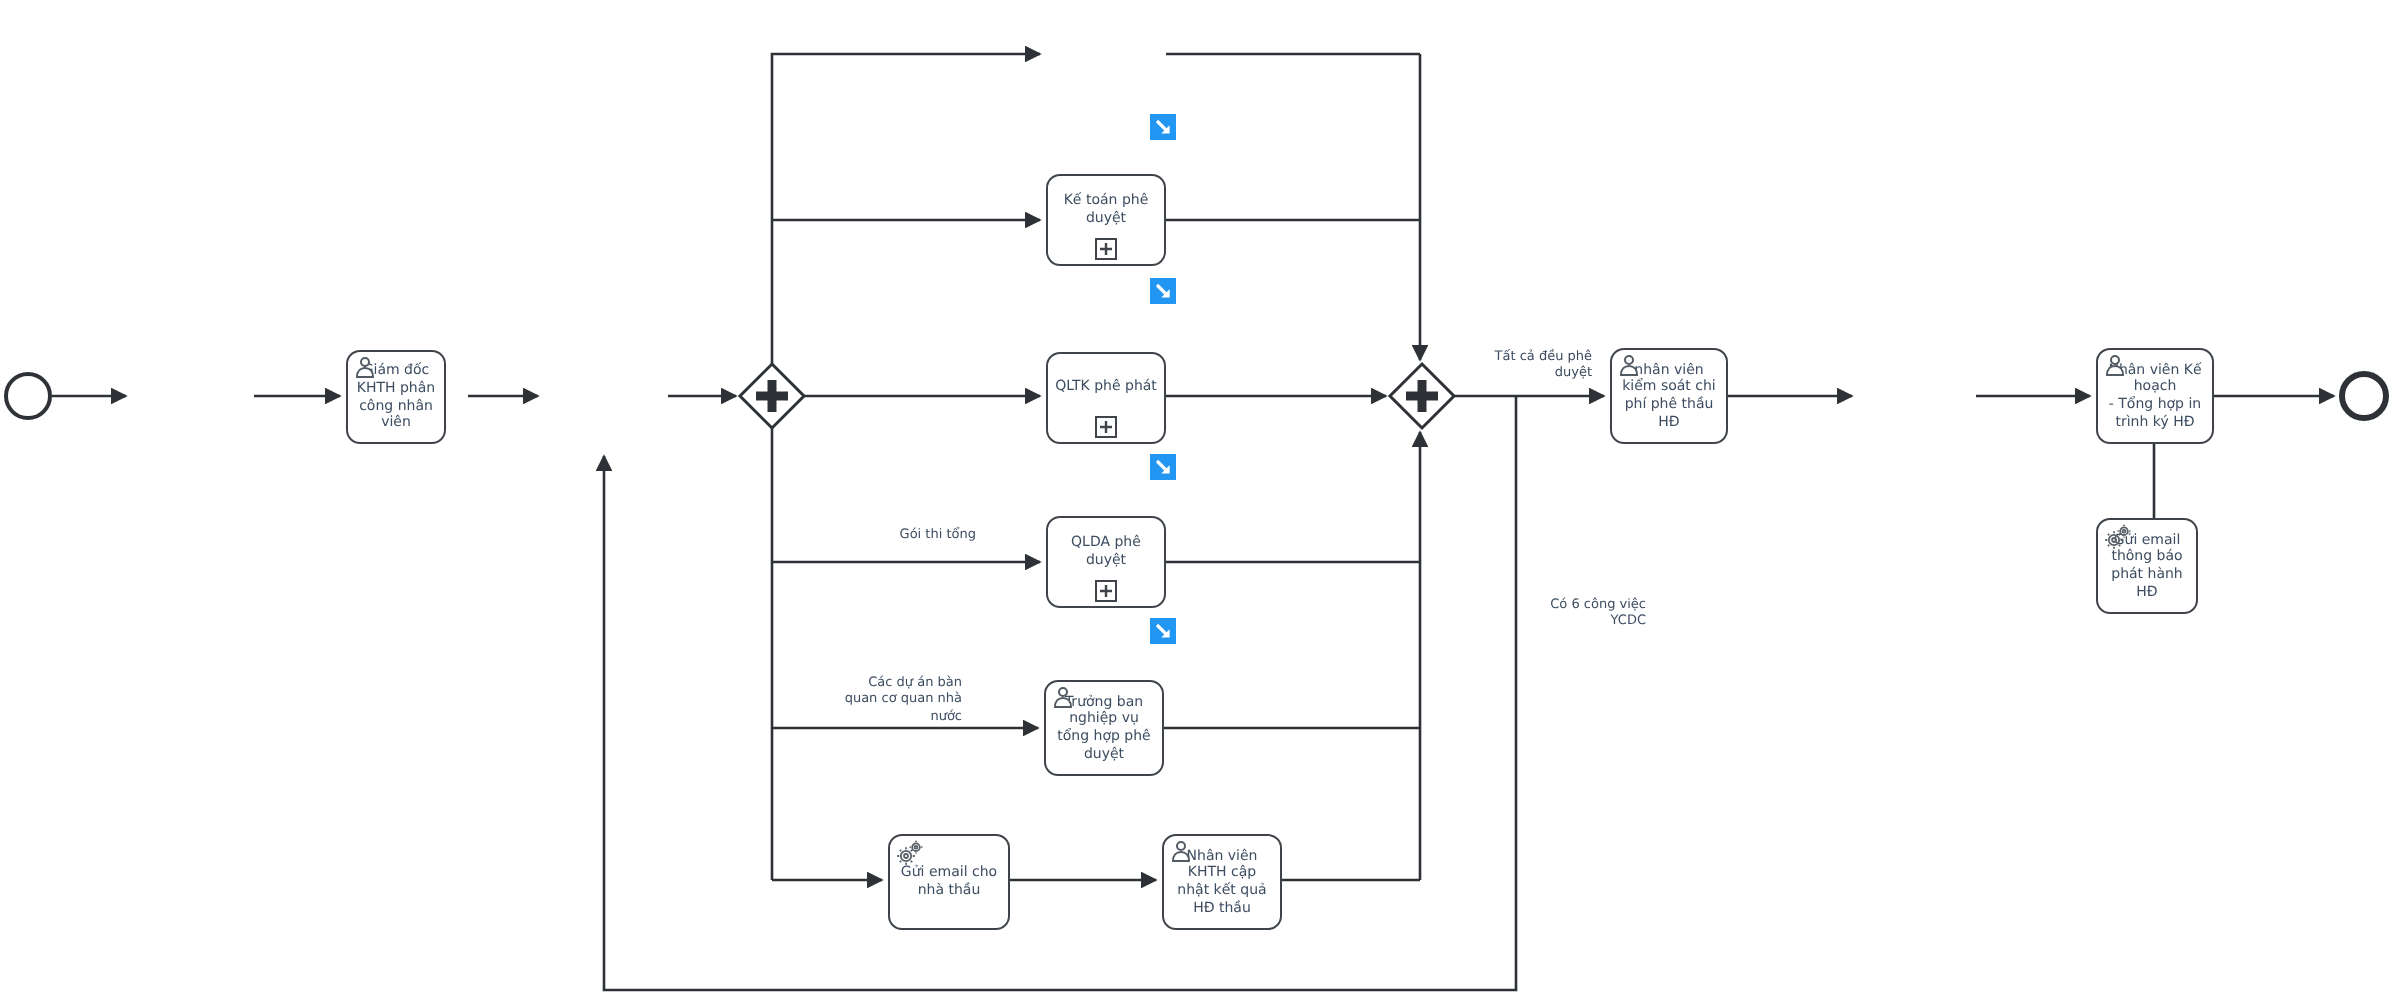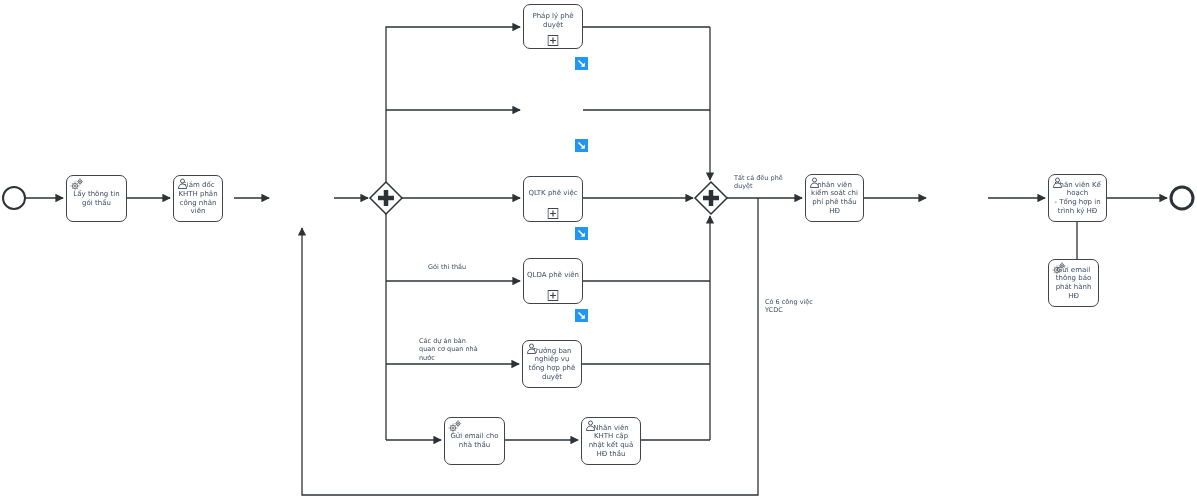--- a/index.html
+++ b/index.html
@@ -10,21 +10,21 @@
         border:1.5px solid #3f444b;border-radius:7px;
         display:flex;align-items:center;justify-content:center;text-align:center;
         font-size:7px;line-height:1.25;color:#3d4d61;padding:2px 3px;}
   .task .tlabel{white-space:pre-line;}
   .task .node-icon{position:absolute;top:2px;left:3px;line-height:0;}
   .task.subprocess{padding-bottom:13px;}
   .sub-marker{position:absolute;bottom:2px;left:50%;transform:translateX(-50%);line-height:0;}
   .link-badge{position:absolute;z-index:3;width:13px;height:13px;background:#2196f3;
               display:flex;align-items:center;justify-content:center;line-height:0;cursor:pointer;}
   .edge-label{position:absolute;z-index:3;font-size:6.5px;line-height:1.3;color:#3d4d61;
-              text-align:left;background:transparent;}
+              text-align:right;background:transparent;}
 </style>
 </head>
 <body>
 
 <div id="canvas">
 
   <svg id="flows" width="1197" height="500">
     <defs>
       <marker id="arr" viewBox="0 0 10 10" refX="9" refY="5" markerWidth="6.5" markerHeight="6.5" orient="auto-start-reverse">
         <path d="M0 0 L10 5 L0 10 Z" fill="#2e3236"></path>
@@ -65,143 +65,130 @@
     <g>
       <polygon points="386,182 402,198 386,214 370,198" fill="#ffffff" stroke="#2e3236" stroke-width="1.5"></polygon>
       <path d="M386 190 L386 206 M378 198 L394 198" stroke="#2e3236" stroke-width="4.5" fill="none"></path>
     </g>
     <g>
       <polygon points="711,182 727,198 711,214 695,198" fill="#ffffff" stroke="#2e3236" stroke-width="1.5"></polygon>
       <path d="M711 190 L711 206 M703 198 L719 198" stroke="#2e3236" stroke-width="4.5" fill="none"></path>
     </g>
   </svg>
 
-  <div class="task" style="left:66px;top:175px;width:61px;height:47px">
+
+  <div class="task" style="left:173px;top:175px;width:50px;height:47px">
+    <span class="node-icon">
+      <svg width="11" height="11" viewBox="0 0 11 11" fill="#ffffff" stroke="#525a63" stroke-width="1">
+        <circle cx="5.5" cy="3" r="2"></circle>
+        <path d="M1.5 10.5 C1.5 7.5 3.3 6 5.5 6 C7.7 6 9.5 7.5 9.5 10.5 Z"></path>
+      </svg>
+    </span>
+    <span class="tlabel">Giám đốc KHTH phân công nhân viên</span>
+  </div>
+
+
+
+  <div class="task subprocess" style="left:523px;top:87px;width:60px;height:46px">
+    <span class="tlabel">Kế toán phê duyệt</span>
+    <span class="sub-marker">
+      <svg width="11" height="11" viewBox="0 0 11 11">
+          <rect x="0.5" y="0.5" width="10" height="10" fill="#fff" stroke="#3f444b"></rect>
+          <path d="M5.5 2.5 V8.5 M2.5 5.5 H8.5" stroke="#3f444b" stroke-width="1.2"></path>
+        </svg>
+    </span>
+  </div>
+
+  <div class="task subprocess" style="left:523px;top:176px;width:60px;height:46px">
+    <span class="tlabel">QLTK phê phát</span>
+    <span class="sub-marker">
+      <svg width="11" height="11" viewBox="0 0 11 11">
+          <rect x="0.5" y="0.5" width="10" height="10" fill="#fff" stroke="#3f444b"></rect>
+          <path d="M5.5 2.5 V8.5 M2.5 5.5 H8.5" stroke="#3f444b" stroke-width="1.2"></path>
+        </svg>
+    </span>
+  </div>
+
+  <div class="task subprocess" style="left:523px;top:258px;width:60px;height:46px">
+    <span class="tlabel">QLDA phê duyệt</span>
+    <span class="sub-marker">
+      <svg width="11" height="11" viewBox="0 0 11 11">
+          <rect x="0.5" y="0.5" width="10" height="10" fill="#fff" stroke="#3f444b"></rect>
+          <path d="M5.5 2.5 V8.5 M2.5 5.5 H8.5" stroke="#3f444b" stroke-width="1.2"></path>
+        </svg>
+    </span>
+  </div>
+
+  <div class="task" style="left:522px;top:340px;width:60px;height:48px">
+    <span class="node-icon">
+      <svg width="11" height="11" viewBox="0 0 11 11" fill="#ffffff" stroke="#525a63" stroke-width="1">
+        <circle cx="5.5" cy="3" r="2"></circle>
+        <path d="M1.5 10.5 C1.5 7.5 3.3 6 5.5 6 C7.7 6 9.5 7.5 9.5 10.5 Z"></path>
+      </svg>
+    </span>
+    <span class="tlabel">Trưởng ban nghiệp vụ tổng hợp phê duyệt</span>
+  </div>
+
+  <div class="task" style="left:581px;top:417px;width:60px;height:48px">
+    <span class="node-icon">
+      <svg width="11" height="11" viewBox="0 0 11 11" fill="#ffffff" stroke="#525a63" stroke-width="1">
+        <circle cx="5.5" cy="3" r="2"></circle>
+        <path d="M1.5 10.5 C1.5 7.5 3.3 6 5.5 6 C7.7 6 9.5 7.5 9.5 10.5 Z"></path>
+      </svg>
+    </span>
+    <span class="tlabel">Nhân viên KHTH cập nhật kết quả HĐ thầu</span>
+  </div>
+
+  <div class="task" style="left:444px;top:417px;width:61px;height:48px">
     <span class="node-icon">
       <svg width="14" height="13" viewBox="0 0 14 13" fill="none" stroke="#5a6068" stroke-width="0.9">
         <circle cx="5" cy="8" r="2.6"></circle>
           <circle cx="5" cy="8" r="1"></circle>
         <path d="M5 4.6 V3.6 M5 11.4 V12.4 M1.6 8 H0.6 M8.4 8 H9.4 M2.6 5.6 L1.9 4.9 M7.4 10.4 L8.1 11.1 M2.6 10.4 L1.9 11.1 M7.4 5.6 L8.1 4.9"></path>
         <circle cx="10" cy="3.6" r="1.9"></circle>
           <circle cx="10" cy="3.6" r="0.7"></circle>
         <path d="M10 1 V0.4 M10 6.2 V6.8 M7.4 3.6 H6.8 M12.6 3.6 H13.2"></path>
       </svg>
     </span>
-    <span class="tlabel">Lấy thông tin gói thầu</span>
-  </div>
-
-  <div class="task" style="left:173px;top:175px;width:50px;height:47px">
-    <span class="node-icon">
-      <svg width="11" height="11" viewBox="0 0 11 11" fill="#ffffff" stroke="#525a63" stroke-width="1">
-        <circle cx="5.5" cy="3" r="2"></circle>
-        <path d="M1.5 10.5 C1.5 7.5 3.3 6 5.5 6 C7.7 6 9.5 7.5 9.5 10.5 Z"></path>
-      </svg>
-    </span>
-    <span class="tlabel">Giám đốc KHTH phân công nhân viên</span>
-  </div>
-
-
-  <div class="task subprocess" style="left:523px;top:4px;width:60px;height:45px">
-    <span class="tlabel">Pháp lý phê duyệt</span>
-    <span class="sub-marker">
-      <svg width="11" height="11" viewBox="0 0 11 11">
-          <rect x="0.5" y="0.5" width="10" height="10" fill="#fff" stroke="#3f444b"></rect>
-          <path d="M5.5 2.5 V8.5 M2.5 5.5 H8.5" stroke="#3f444b" stroke-width="1.2"></path>
-        </svg>
-    </span>
-  </div>
-
-
-  <div class="task subprocess" style="left:523px;top:176px;width:60px;height:46px">
-    <span class="tlabel">QLTK phê việc</span>
-    <span class="sub-marker">
-      <svg width="11" height="11" viewBox="0 0 11 11">
-          <rect x="0.5" y="0.5" width="10" height="10" fill="#fff" stroke="#3f444b"></rect>
-          <path d="M5.5 2.5 V8.5 M2.5 5.5 H8.5" stroke="#3f444b" stroke-width="1.2"></path>
-        </svg>
-    </span>
-  </div>
-
-  <div class="task subprocess" style="left:523px;top:258px;width:60px;height:46px">
-    <span class="tlabel">QLDA phê viên</span>
-    <span class="sub-marker">
-      <svg width="11" height="11" viewBox="0 0 11 11">
-          <rect x="0.5" y="0.5" width="10" height="10" fill="#fff" stroke="#3f444b"></rect>
-          <path d="M5.5 2.5 V8.5 M2.5 5.5 H8.5" stroke="#3f444b" stroke-width="1.2"></path>
-        </svg>
-    </span>
-  </div>
-
-  <div class="task" style="left:522px;top:340px;width:60px;height:48px">
-    <span class="node-icon">
-      <svg width="11" height="11" viewBox="0 0 11 11" fill="#ffffff" stroke="#525a63" stroke-width="1">
-        <circle cx="5.5" cy="3" r="2"></circle>
-        <path d="M1.5 10.5 C1.5 7.5 3.3 6 5.5 6 C7.7 6 9.5 7.5 9.5 10.5 Z"></path>
-      </svg>
-    </span>
-    <span class="tlabel">Trưởng ban nghiệp vụ tổng hợp phê duyệt</span>
-  </div>
-
-  <div class="task" style="left:581px;top:417px;width:60px;height:48px">
-    <span class="node-icon">
-      <svg width="11" height="11" viewBox="0 0 11 11" fill="#ffffff" stroke="#525a63" stroke-width="1">
-        <circle cx="5.5" cy="3" r="2"></circle>
-        <path d="M1.5 10.5 C1.5 7.5 3.3 6 5.5 6 C7.7 6 9.5 7.5 9.5 10.5 Z"></path>
-      </svg>
-    </span>
-    <span class="tlabel">Nhân viên KHTH cập nhật kết quả HĐ thầu</span>
-  </div>
-
-  <div class="task" style="left:444px;top:417px;width:61px;height:48px">
+    <span class="tlabel">Gửi email cho nhà thầu</span>
+  </div>
+
+  <div class="task" style="left:805px;top:174px;width:59px;height:48px">
+    <span class="node-icon">
+      <svg width="11" height="11" viewBox="0 0 11 11" fill="#ffffff" stroke="#525a63" stroke-width="1">
+        <circle cx="5.5" cy="3" r="2"></circle>
+        <path d="M1.5 10.5 C1.5 7.5 3.3 6 5.5 6 C7.7 6 9.5 7.5 9.5 10.5 Z"></path>
+      </svg>
+    </span>
+    <span class="tlabel">nhân viên kiểm soát chi phí phê thầu HĐ</span>
+  </div>
+
+
+  <div class="task" style="left:1048px;top:174px;width:59px;height:48px">
+    <span class="node-icon">
+      <svg width="11" height="11" viewBox="0 0 11 11" fill="#ffffff" stroke="#525a63" stroke-width="1">
+        <circle cx="5.5" cy="3" r="2"></circle>
+        <path d="M1.5 10.5 C1.5 7.5 3.3 6 5.5 6 C7.7 6 9.5 7.5 9.5 10.5 Z"></path>
+      </svg>
+    </span>
+    <span class="tlabel">Nhân viên Kế hoạch
+- Tổng hợp in trình ký HĐ</span>
+  </div>
+
+  <div class="task" style="left:1048px;top:259px;width:51px;height:48px">
     <span class="node-icon">
       <svg width="14" height="13" viewBox="0 0 14 13" fill="none" stroke="#5a6068" stroke-width="0.9">
         <circle cx="5" cy="8" r="2.6"></circle>
           <circle cx="5" cy="8" r="1"></circle>
         <path d="M5 4.6 V3.6 M5 11.4 V12.4 M1.6 8 H0.6 M8.4 8 H9.4 M2.6 5.6 L1.9 4.9 M7.4 10.4 L8.1 11.1 M2.6 10.4 L1.9 11.1 M7.4 5.6 L8.1 4.9"></path>
         <circle cx="10" cy="3.6" r="1.9"></circle>
           <circle cx="10" cy="3.6" r="0.7"></circle>
         <path d="M10 1 V0.4 M10 6.2 V6.8 M7.4 3.6 H6.8 M12.6 3.6 H13.2"></path>
       </svg>
     </span>
-    <span class="tlabel">Gửi email cho nhà thầu</span>
-  </div>
-
-  <div class="task" style="left:805px;top:174px;width:59px;height:48px">
-    <span class="node-icon">
-      <svg width="11" height="11" viewBox="0 0 11 11" fill="#ffffff" stroke="#525a63" stroke-width="1">
-        <circle cx="5.5" cy="3" r="2"></circle>
-        <path d="M1.5 10.5 C1.5 7.5 3.3 6 5.5 6 C7.7 6 9.5 7.5 9.5 10.5 Z"></path>
-      </svg>
-    </span>
-    <span class="tlabel">nhân viên kiểm soát chi phí phê thầu HĐ</span>
-  </div>
-
-
-  <div class="task" style="left:1048px;top:174px;width:59px;height:48px">
-    <span class="node-icon">
-      <svg width="11" height="11" viewBox="0 0 11 11" fill="#ffffff" stroke="#525a63" stroke-width="1">
-        <circle cx="5.5" cy="3" r="2"></circle>
-        <path d="M1.5 10.5 C1.5 7.5 3.3 6 5.5 6 C7.7 6 9.5 7.5 9.5 10.5 Z"></path>
-      </svg>
-    </span>
-    <span class="tlabel">Nhân viên Kế hoạch
-- Tổng hợp in trình ký HĐ</span>
-  </div>
-
-  <div class="task" style="left:1048px;top:259px;width:51px;height:48px">
-    <span class="node-icon">
-      <svg width="14" height="13" viewBox="0 0 14 13" fill="none" stroke="#5a6068" stroke-width="0.9">
-        <circle cx="5" cy="8" r="2.6"></circle>
-          <circle cx="5" cy="8" r="1"></circle>
-        <path d="M5 4.6 V3.6 M5 11.4 V12.4 M1.6 8 H0.6 M8.4 8 H9.4 M2.6 5.6 L1.9 4.9 M7.4 10.4 L8.1 11.1 M2.6 10.4 L1.9 11.1 M7.4 5.6 L8.1 4.9"></path>
-        <circle cx="10" cy="3.6" r="1.9"></circle>
-          <circle cx="10" cy="3.6" r="0.7"></circle>
-        <path d="M10 1 V0.4 M10 6.2 V6.8 M7.4 3.6 H6.8 M12.6 3.6 H13.2"></path>
-      </svg>
-    </span>
     <span class="tlabel">Gửi email thông báo phát hành HĐ</span>
   </div>
 
   <div class="link-badge" style="left:575px;top:57px">
     <svg width="9" height="9" viewBox="0 0 9 9">
         <path d="M1.5 1.5 L6 6" stroke="#ffffff" stroke-width="1.6"></path>
         <path d="M7.8 7.8 L7.8 3.6 L3.6 7.8 Z" fill="#ffffff"></path>
       </svg>
   </div>
   <div class="link-badge" style="left:575px;top:139px">
@@ -216,18 +203,18 @@
         <path d="M7.8 7.8 L7.8 3.6 L3.6 7.8 Z" fill="#ffffff"></path>
       </svg>
   </div>
   <div class="link-badge" style="left:575px;top:309px">
     <svg width="9" height="9" viewBox="0 0 9 9">
         <path d="M1.5 1.5 L6 6" stroke="#ffffff" stroke-width="1.6"></path>
         <path d="M7.8 7.8 L7.8 3.6 L3.6 7.8 Z" fill="#ffffff"></path>
       </svg>
   </div>
 
-  <div class="edge-label" style="left:428px;top:263px;width:60px">Gói thi thầu</div>
+  <div class="edge-label" style="left:428px;top:263px;width:60px">Gói thi tổng</div>
   <div class="edge-label" style="left:419px;top:337px;width:62px">Các dự án bàn quan cơ quan nhà nước</div>
   <div class="edge-label" style="left:734px;top:174px;width:62px">Tất cả đều phê duyệt</div>
   <div class="edge-label" style="left:765px;top:298px;width:58px">Có 6 công việc YCDC</div>
 
 </div>
 
 </body></html>

